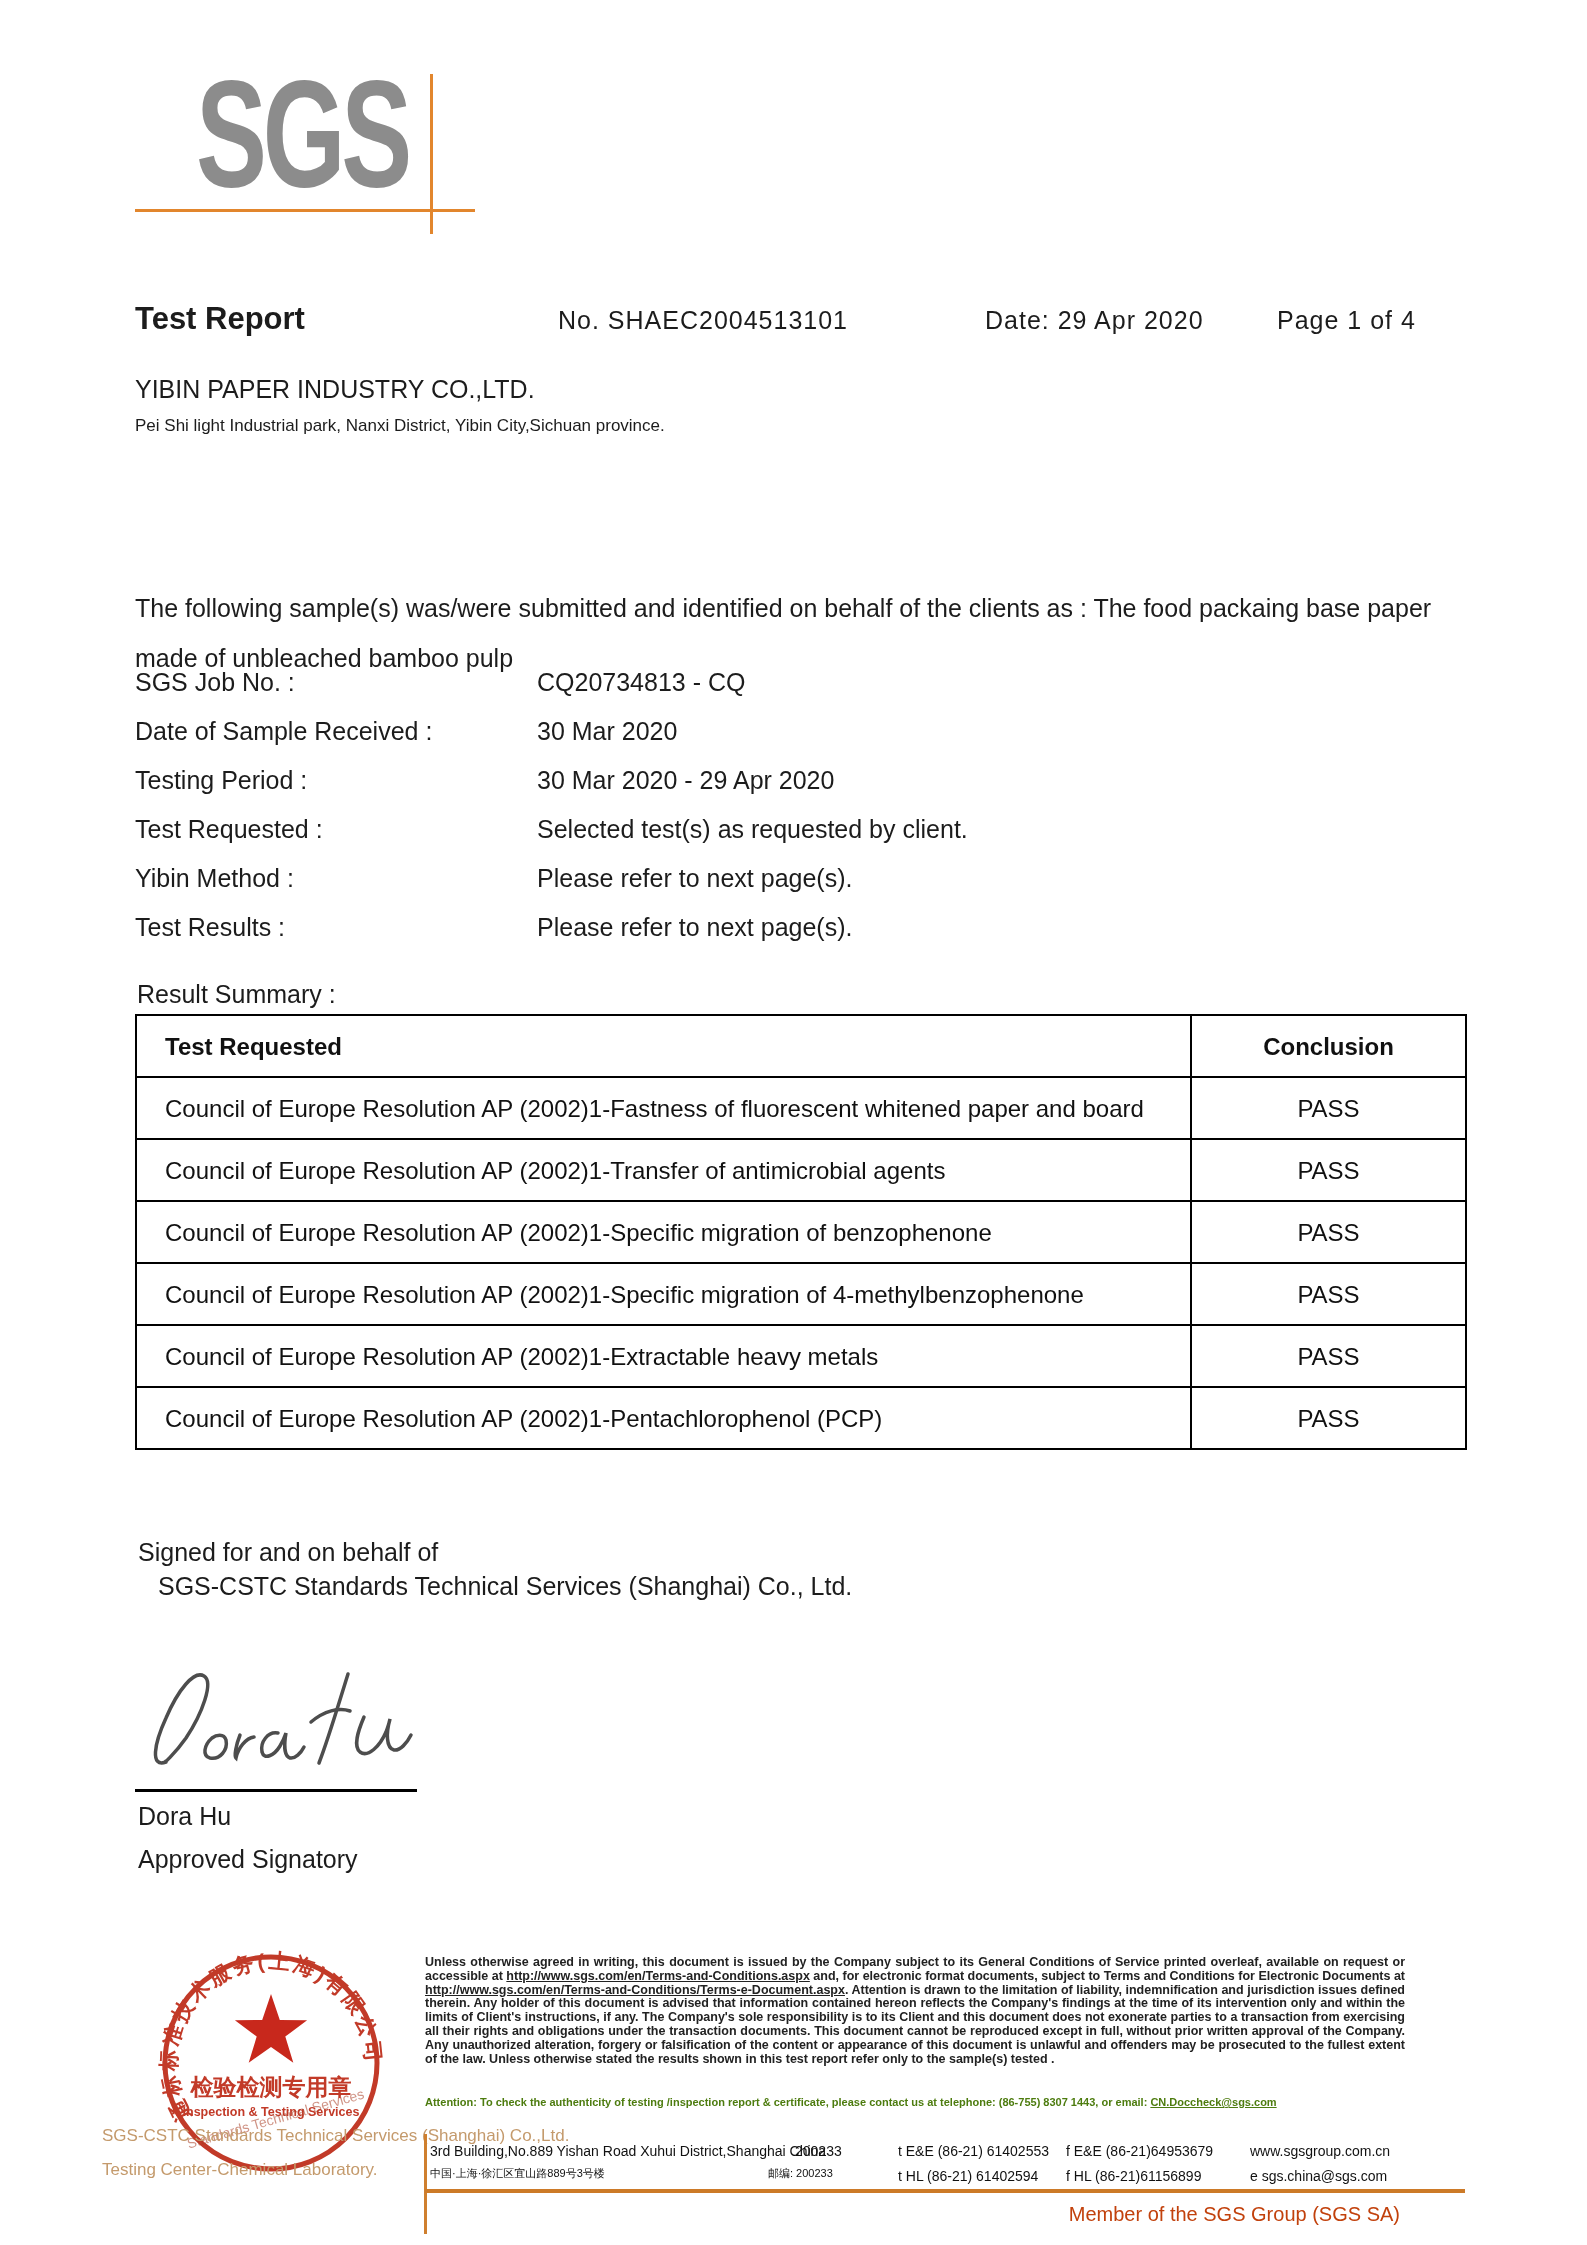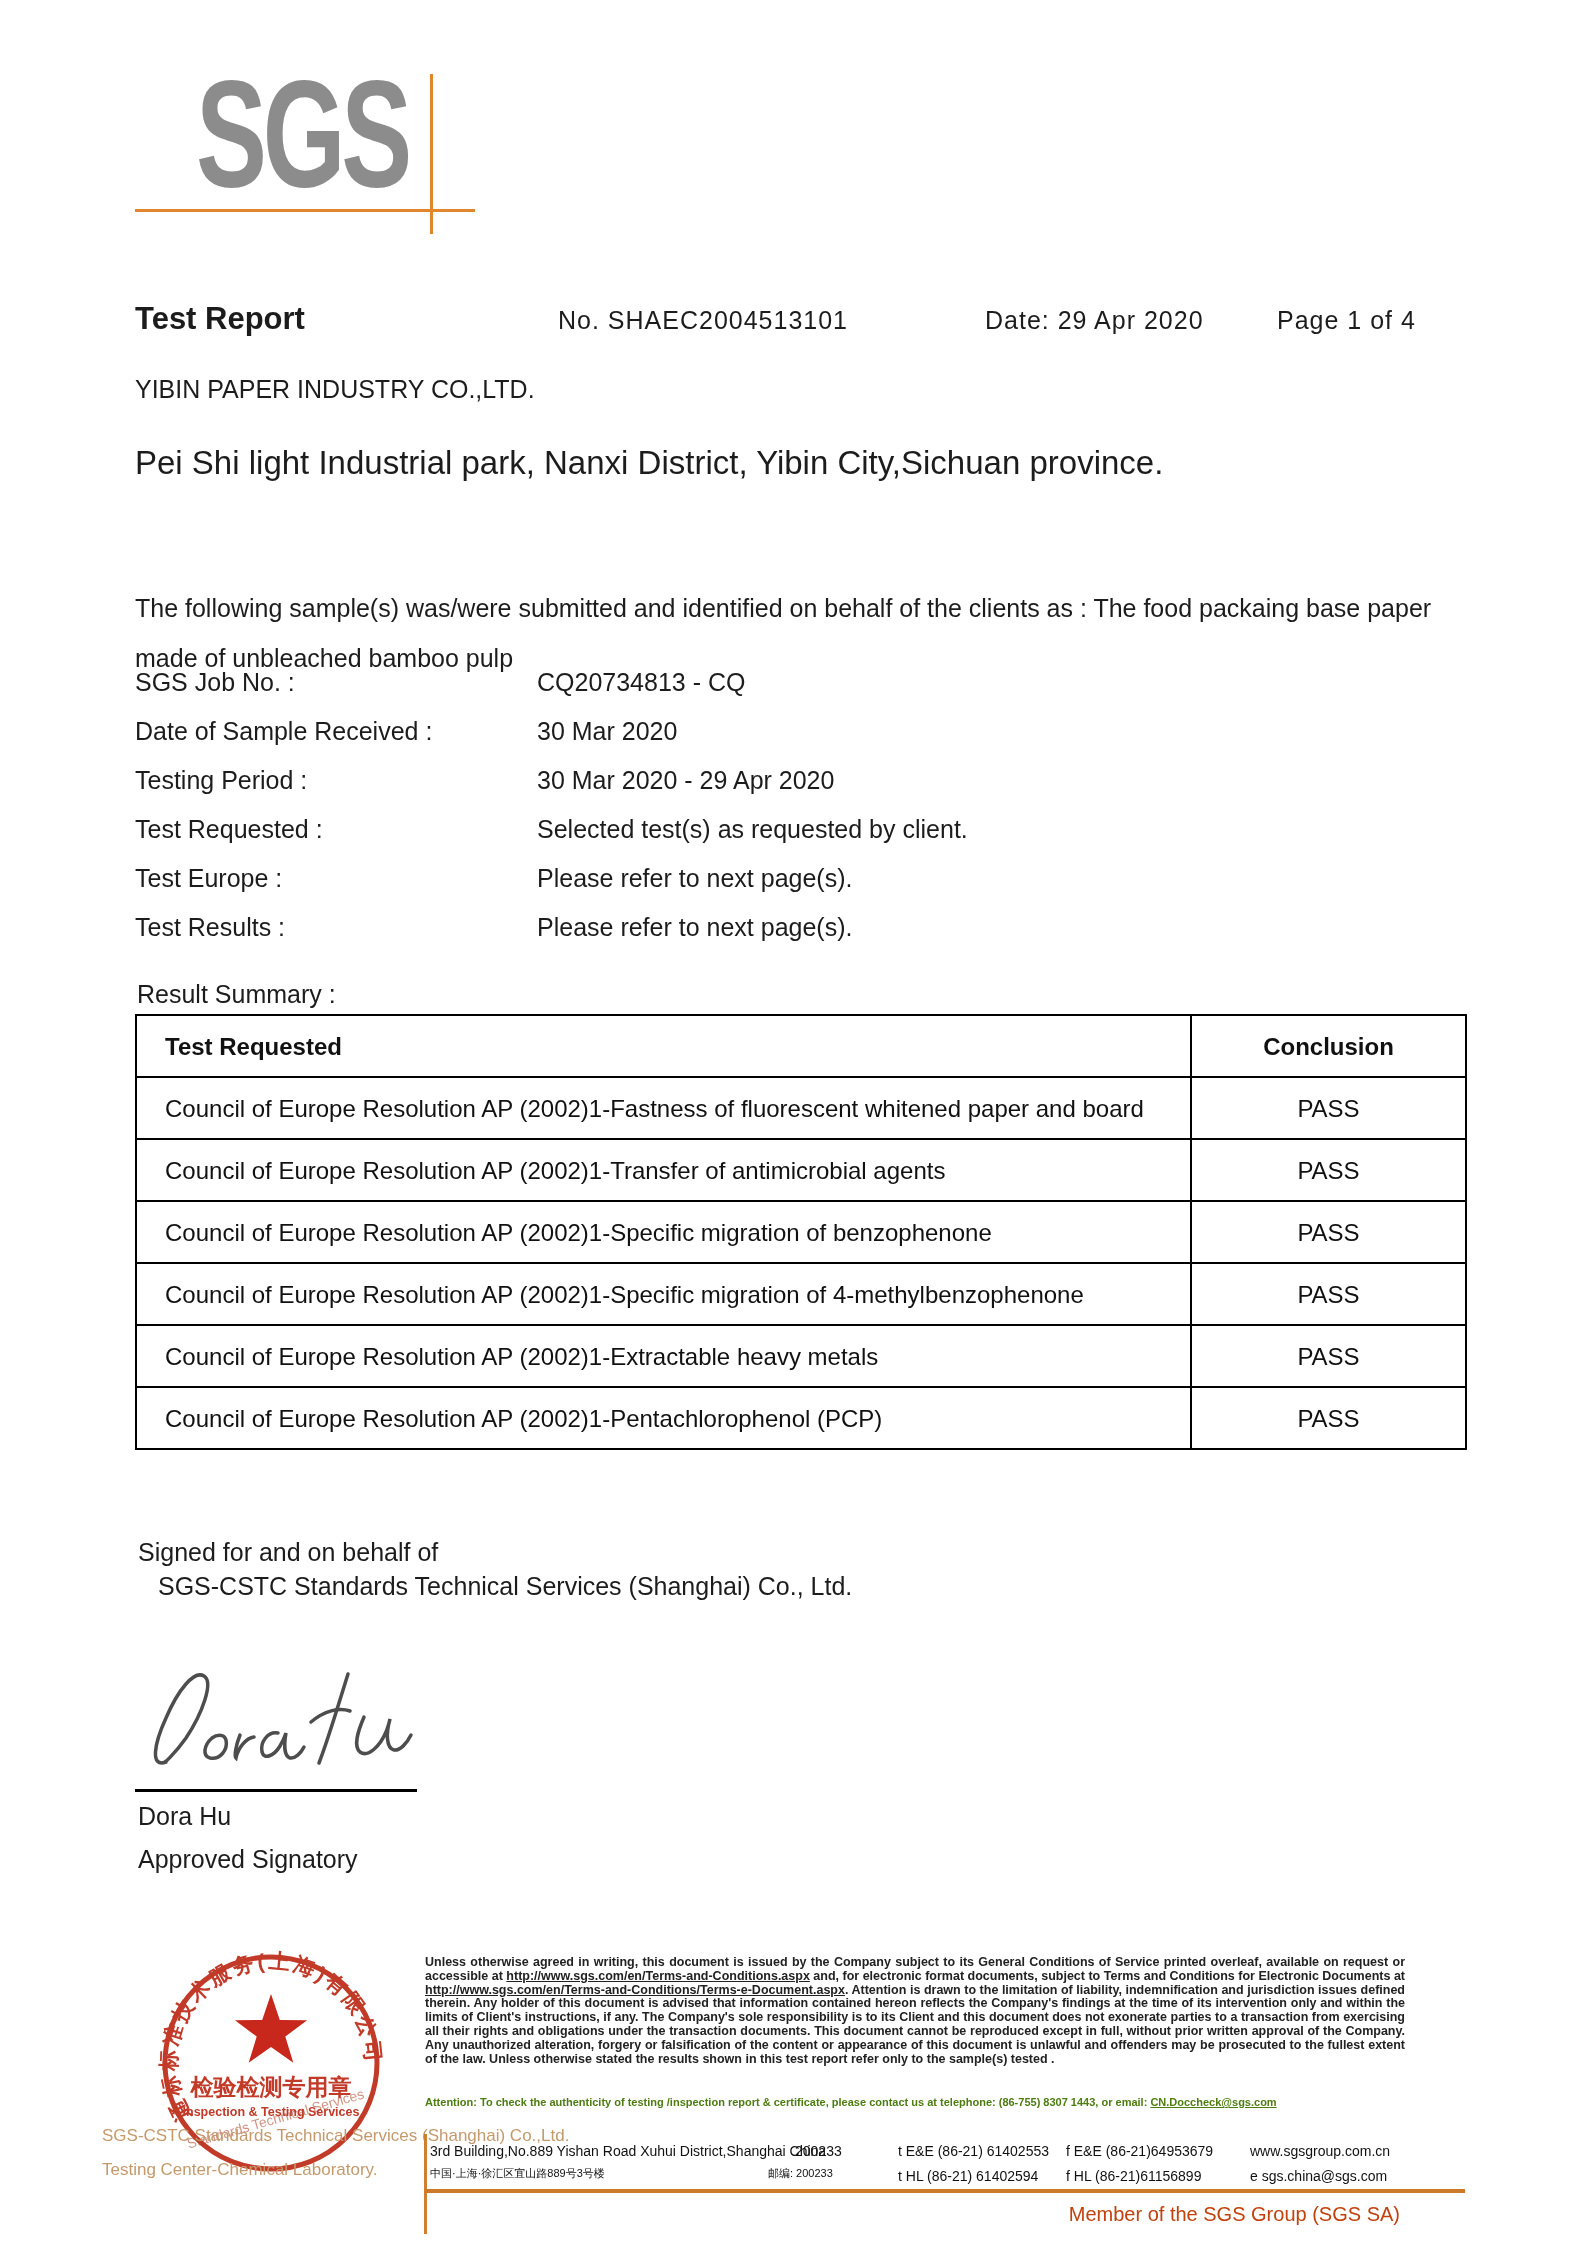--- a/index.html
+++ b/index.html
@@ -20,21 +20,21 @@
   }
   .logo-hline{position:absolute;left:135px;top:209px;width:340px;height:3px;background:#e2862d;}
   .logo-vline{position:absolute;left:430px;top:74px;width:3px;height:160px;background:#e2862d;}
   
   .title{position:absolute;left:135px;top:301px;font-size:31px;font-weight:bold;}
   .meta{position:absolute;top:306px;font-size:25px;letter-spacing:1px;}
   .meta.no{left:558px;}
   .meta.date{left:985px;}
   .meta.page-info{left:1277px;}
   .client-name{position:absolute;left:135px;top:375px;font-size:25px;}
-  .client-address{position:absolute;left:135px;top:444px;font-size:33px;}
+  .client-address{position:absolute;left:135px;top:416px;font-size:17px;}
   .intro{position:absolute;left:135px;top:583px;width:1322px;font-size:25px;line-height:50px;}
   
   .details{position:absolute;left:135px;top:668px;width:1200px;}
   .drow{display:flex;height:49px;align-items:flex-start;font-size:25px;}
   .dlabel{width:402px;flex:0 0 402px;}
   .dvalue{flex:1;}
   .result-heading{position:absolute;left:137px;top:980px;font-size:25px;}
   
   table.summary{
     position:absolute;left:135px;top:1014px;
@@ -110,21 +110,21 @@
     </div>
     <div class="drow">
       <div class="dlabel">Testing Period :</div>
       <div class="dvalue">30 Mar 2020 - 29 Apr 2020</div>
     </div>
     <div class="drow">
       <div class="dlabel">Test Requested :</div>
       <div class="dvalue">Selected test(s) as requested by client.</div>
     </div>
     <div class="drow">
-      <div class="dlabel">Test Europe :</div>
+      <div class="dlabel">Yibin Method :</div>
       <div class="dvalue">Please refer to next page(s).</div>
     </div>
     <div class="drow">
       <div class="dlabel">Test Results :</div>
       <div class="dvalue">Please refer to next page(s).</div>
     </div>
   </div>
 
   <div class="result-heading">Result Summary :</div>
 

